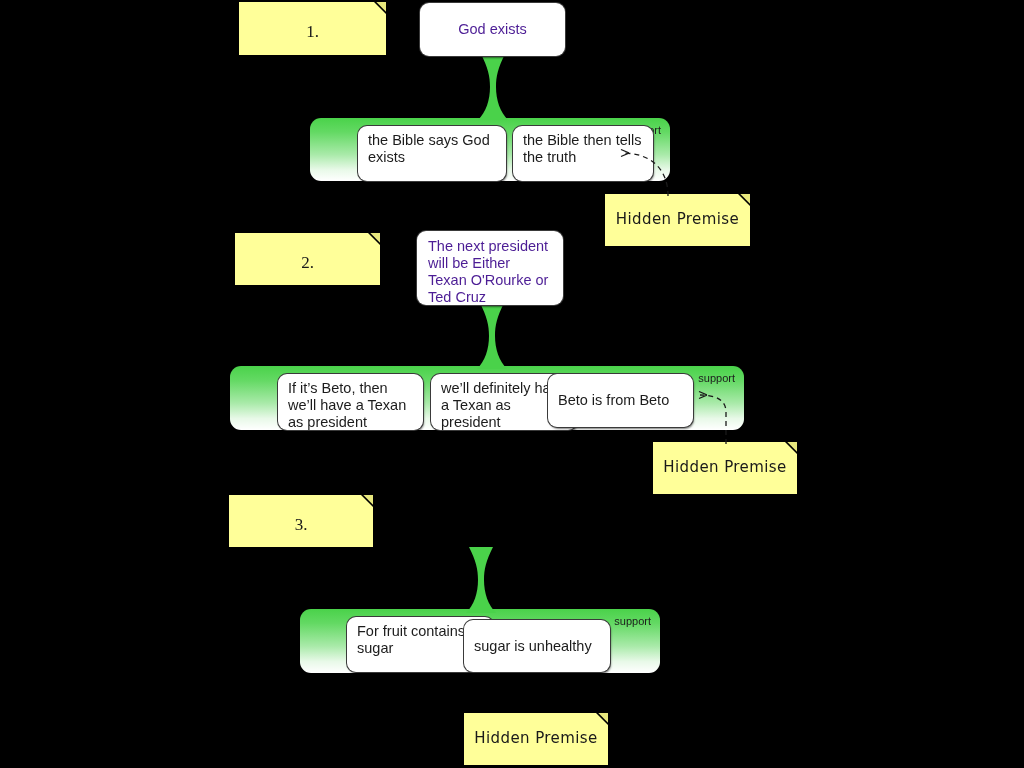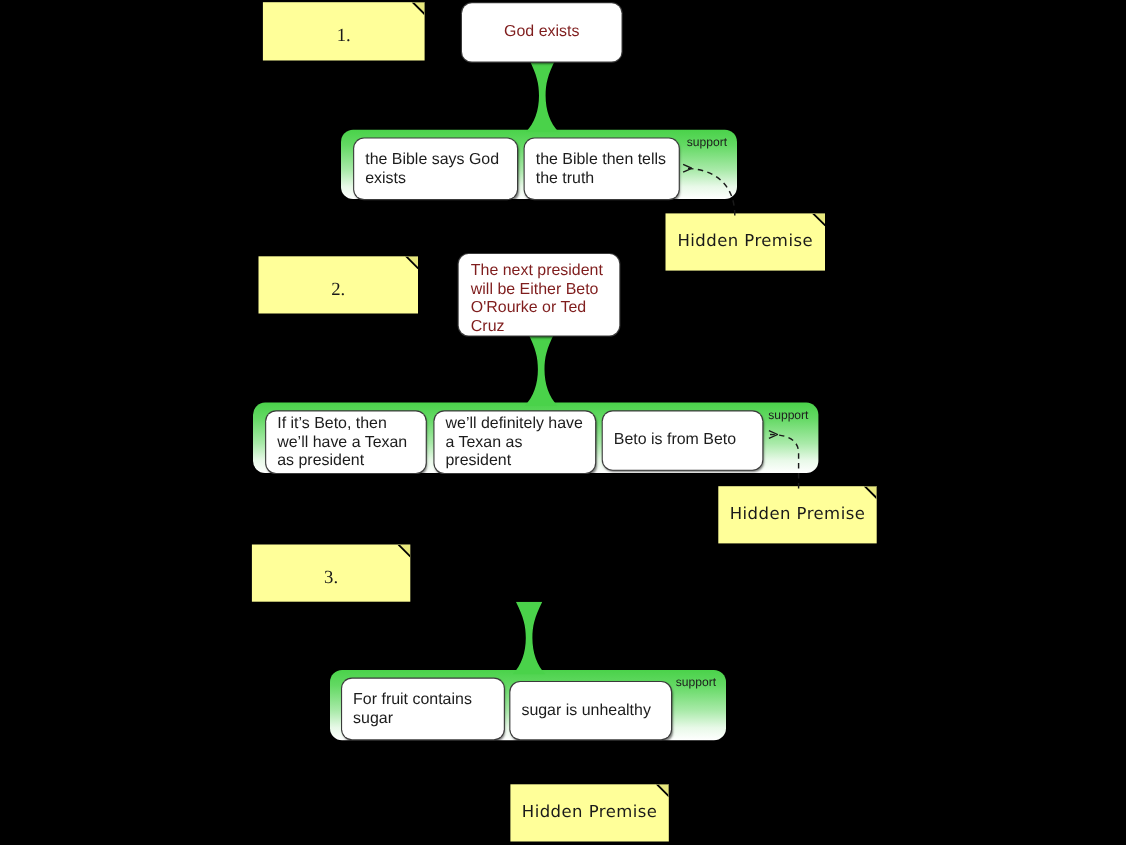--- a/index.html
+++ b/index.html
@@ -66,21 +66,21 @@
     letter-spacing: 0.4px;
   }
 
   
   .claim {
     position: absolute;
     background: #ffffff;
     border-radius: 9px;
     box-sizing: border-box;
     box-shadow: 0 0 0 1px #3a3a3a, 1px 2px 2px rgba(0,0,0,0.55);
-    color: #7f1d1d;
+    color: #4c1d95;
     font-size: 14.5px;
     line-height: 17px;
     padding: 7px 11px;
     display: flex;
     align-items: center;
     z-index: 6;
   }
   .claim.centered { justify-content: center; text-align: center; }
   .claim.topleft  { align-items: flex-start; text-align: left; }
 
@@ -108,21 +108,21 @@
     border-radius: 9px;
     box-sizing: border-box;
     box-shadow: 0 0 0 1px #3a3a3a, 1px 2px 2px rgba(0,0,0,0.5);
     color: #1c1c1c;
     font-size: 14.5px;
     line-height: 17px;
     padding: 6px 10px;
     display: flex;
     z-index: 7;
   }
-  .premise.topleft { align-items: center; text-align: left; }
+  .premise.topleft { align-items: flex-start; text-align: left; margin-left: 36px; }
   .premise.midleft { align-items: center;    text-align: left; }
 
   
   .stem {
     position: absolute;
     z-index: 3;
   }
 
   
   .arrow-layer {
@@ -166,21 +166,21 @@
     <span class="note-label" style="top:16px;">Hidden Premise</span>
     <span class="fold"></span>
   </div>
 
   <div class="note note-number" style="left:235px; top:233px; width:145px; height:52px;">
     <span class="note-label" style="top:20px;">2.</span>
     <span class="fold"></span>
   </div>
 
   <div class="claim topleft" style="left:417px; top:231px; width:146px; height:74px; padding-top:7px;">
-    <span>The next president will be Either Beto O'Rourke or Ted Cruz</span>
+    <span>The next president will be Either Texan O'Rourke or Ted Cruz</span>
   </div>
 
   <svg class="stem" style="left:477px; top:303px;" width="30" height="66" viewBox="0 0 30 66">
     <path d="M3,0 H27 C20,14 18,22 18,33 C18,46 22,58 30,66 H0 C8,58 12,46 12,33 C12,22 10,14 3,0 Z" fill="#4ad24a"></path>
   </svg>
 
   <div class="support-box" style="left:230px; top:366px; width:514px; height:64px;">
     <span class="support-tag">support</span>
   </div>
 

